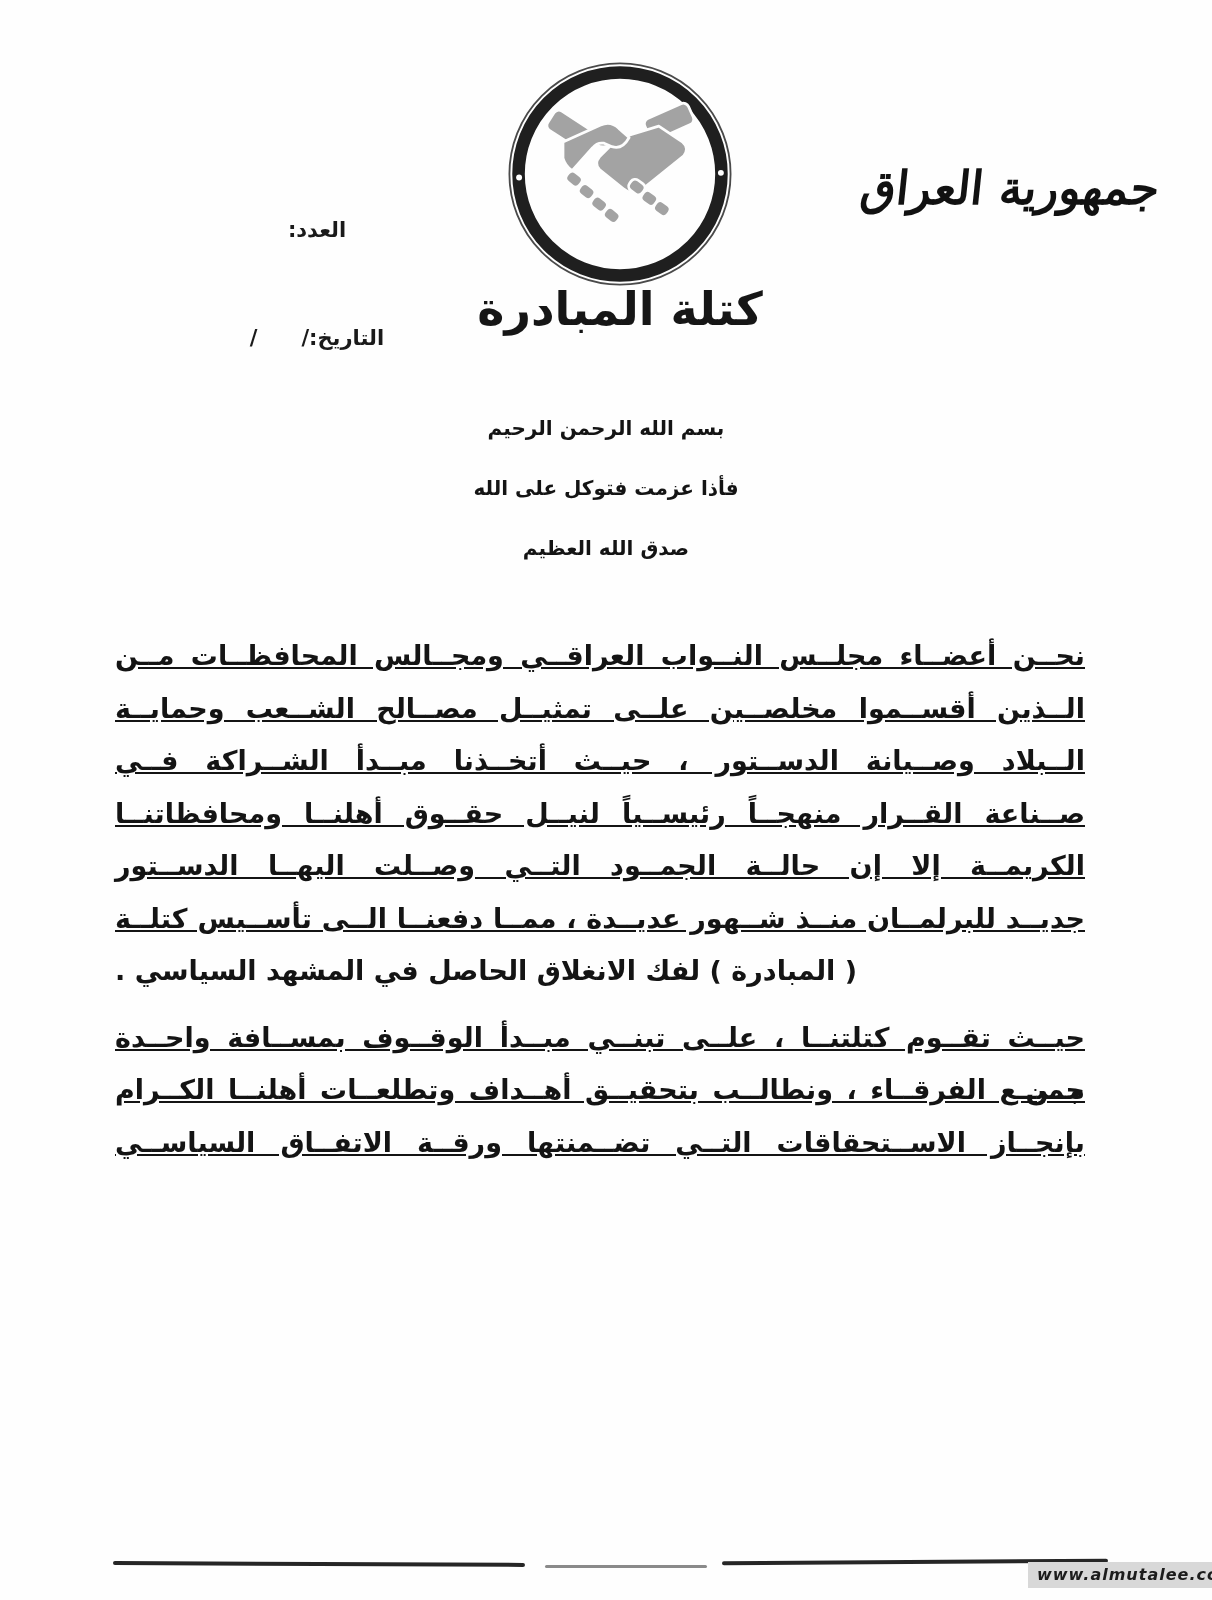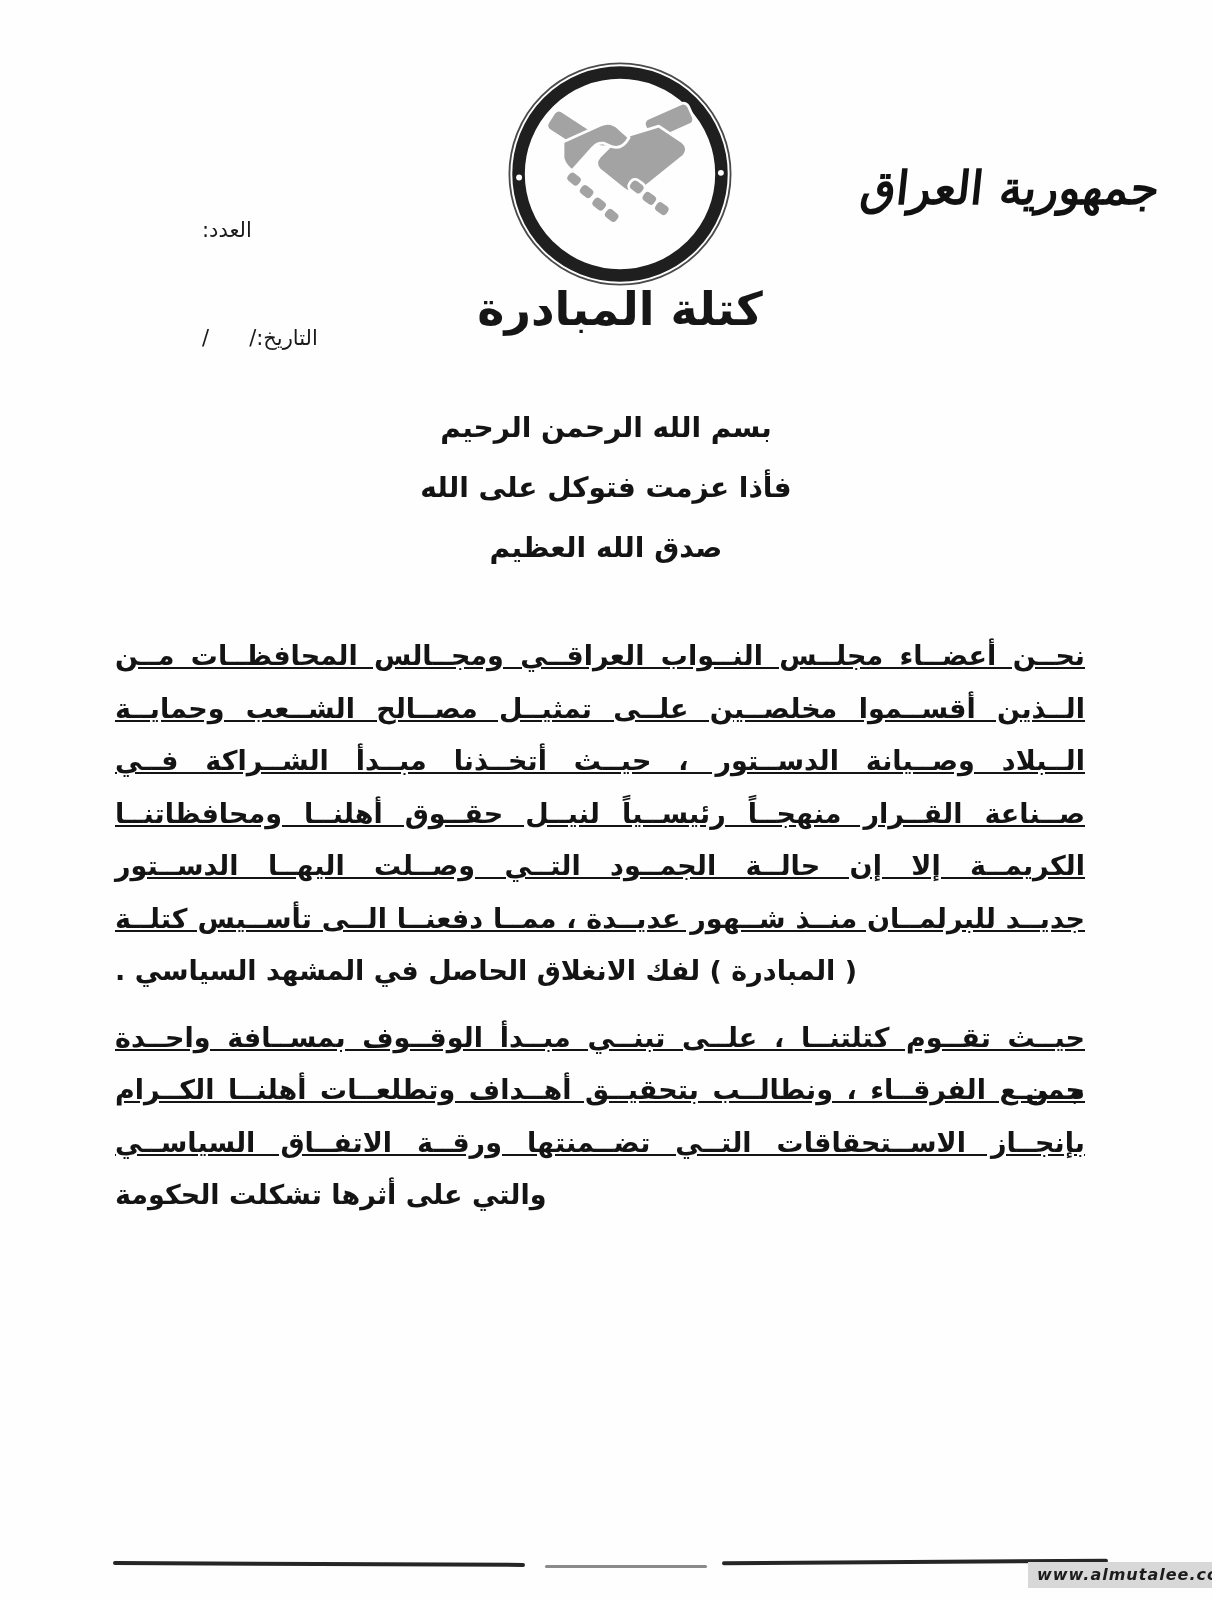--- a/index.html
+++ b/index.html
@@ -16,23 +16,23 @@
     overflow: hidden;
     direction: rtl;
   }
 
   
   .ref-block {
     position: absolute;
     top: 140px;
     right: 780px;
     width: 230px;
-    text-align: left;
+    text-align: center;
     font-size: 21px;
-    font-weight: normal;
+    font-weight: bold;
     line-height: 36px;
     direction: rtl;
     white-space: pre;
   }
   .ref-row { display: block; }
   .ref-row .slashes { letter-spacing: 2px; }
 
   
   .logo {
     position: absolute;
@@ -74,21 +74,21 @@
     color: #161616;
   }
 
   
   .epigraph {
     position: absolute;
     top: 398px;
     left: 0;
     right: 0;
     text-align: center;
-    font-size: 28px;
+    font-size: 20px;
     font-weight: bold;
     color: #141414;
   }
   .epigraph .ep-line { display: block; line-height: 60px; }
 
   
   .body-text {
     position: absolute;
     top: 630px;
     right: 127px;
@@ -191,21 +191,20 @@
       <span class="line j">الــبلاد وصــيانة الدســتور ، حيــث أتخــذنا مبــدأ الشــراكة فــي</span>
       <span class="line j">صــناعة القــرار منهجــاً رئيســياً لنيــل حقــوق أهلنــا ومحافظاتنــا</span>
       <span class="line j">الكريمــة إلا إن حالــة الجمــود  التــي وصــلت اليهــا الدســتور</span>
       <span class="line j">جديــد للبرلمــان منــذ شــهور عديــدة ، ممــا دفعنــا الــى تأســيس  كتلــة</span>
       <span class="line s">( المبادرة ) لفك الانغلاق الحاصل في المشهد السياسي .</span>
     </div>
     <div class="para">
       <span class="line j">حيــث تقــوم كتلتنــا ، علــى تبنــي مبــدأ الوقــوف بمســافة واحــدة مــن</span>
       <span class="line j">جميــع الفرقــاء ، ونطالــب بتحقيــق أهــداف وتطلعــات أهلنــا الكــرام</span>
       <span class="line j">بإنجــاز الاســتحقاقات التــي تضــمنتها ورقــة الاتفــاق السياســي</span>
-      <span class="line s">والتي على أثرها تشكلت الحكومة</span>
     </div>
   </div>
 
   <div class="rule-seg rule-left"></div>
   <div class="rule-seg rule-middle"></div>
   <div class="rule-seg rule-right"></div>
 
   <div class="watermark">www.almutalee.com</div>
 
 </div>

